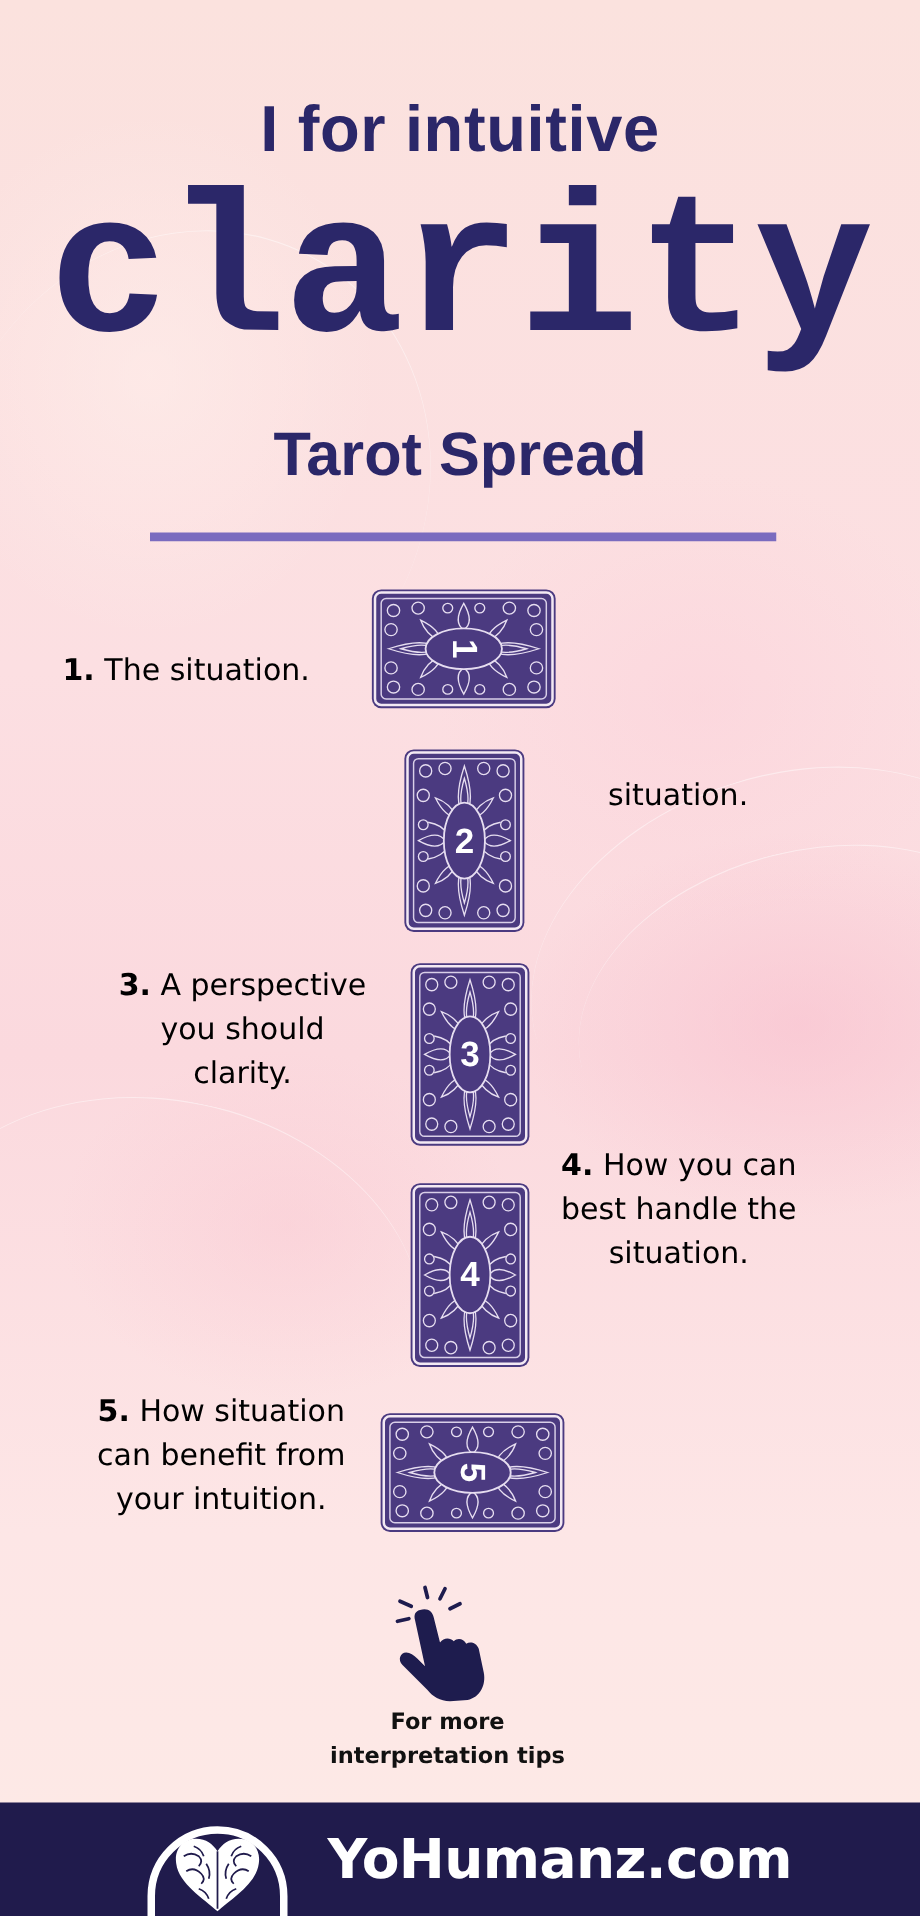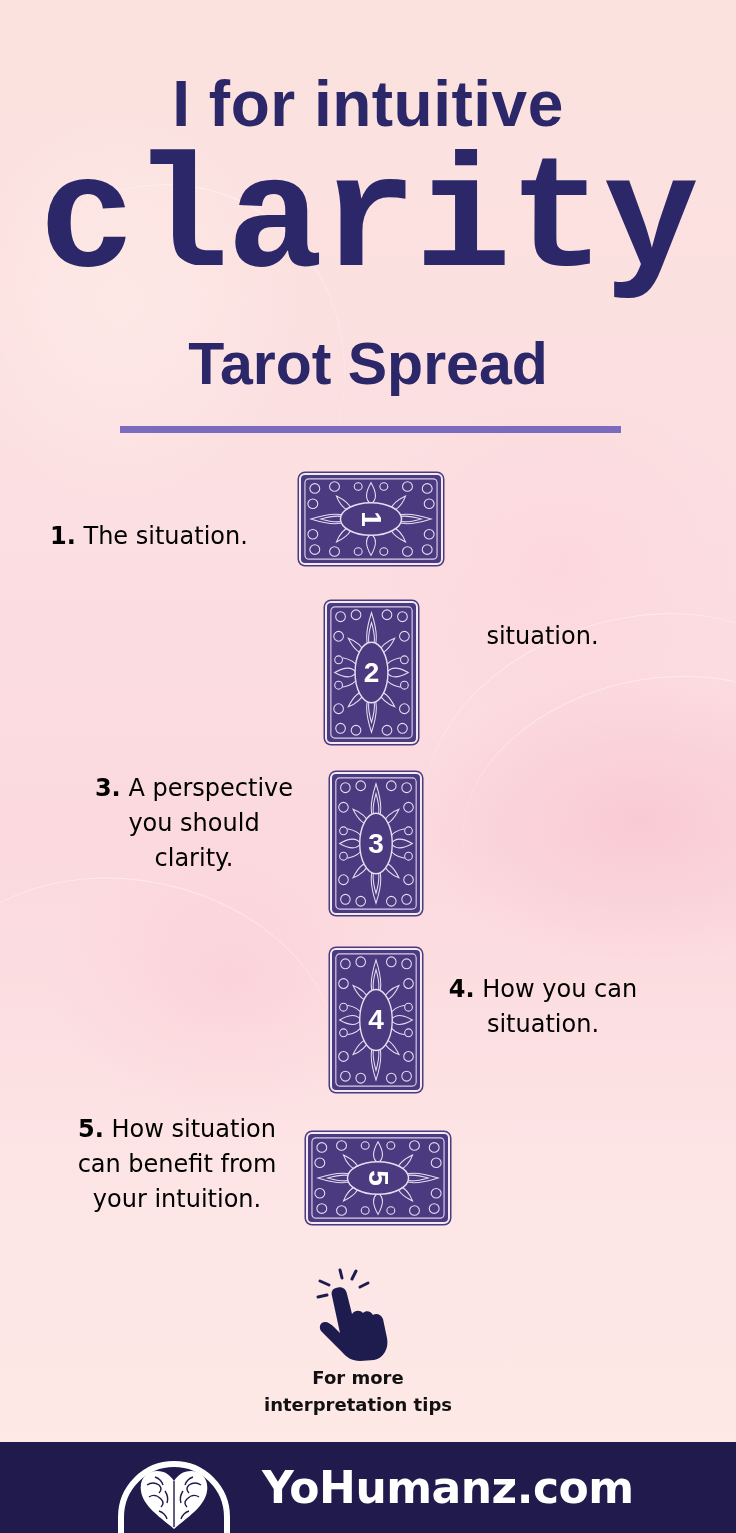--- a/index.html
+++ b/index.html
@@ -17,37 +17,37 @@
   .feather {
     position: absolute;
     border-radius: 50%;
     border-top: 1px solid rgba(255,255,255,0.45);
     pointer-events: none;
   }
   .title-line1 {
     position: absolute; left: 0; width: 736px; top: 62px;
     text-align: center;
     font-family: "Liberation Sans", sans-serif;
-    font-weight: 700; font-size: 64px; line-height: 84px;
+    font-weight: 700; font-size: 52px; line-height: 84px;
     color: #2b2769;
     letter-spacing: 0.5px;
   }
   .title-line2 {
     position: absolute; left: 0; width: 736px; top: 138px;
     text-align: center;
     font-family: Liberation Mono, monospace;
     font-weight: 700; font-size: 160px; line-height: 170px;
     color: #2b2769;
     letter-spacing: -2px;
   }
   .title-line3 {
     position: absolute; left: 0; width: 736px; top: 322px;
     text-align: center;
     font-family: "Liberation Sans", sans-serif;
-    font-weight: 700; font-size: 59px; line-height: 84px;
+    font-weight: 700; font-size: 49px; line-height: 84px;
     color: #2b2769;
   }
   .divider {
     position: absolute; left: 120px; top: 426px; width: 501px; height: 7px;
     background: #7a6bbf;
   }
   .card {
     position: absolute;
     background: #4b3a80;
     border-radius: 6px;
@@ -211,22 +211,23 @@
     </svg>
   <span class="card-num">3</span>
 </div>
 
 <div class="card" style="left:330px;top:948px;width:92px;height:144px;">
   <svg viewBox="0 0 92 142" preserveAspectRatio="none">
       <use href="#pattern-portrait"></use>
     </svg>
   <span class="card-num">4</span>
 </div>
-<div class="label" style="left:428px;top:972px;width:230px;">
+<div class="label" style="left:428px;top:915px;width:230px;">
   <div><b>4.</b> <span>How you can</span></div>
+  <div>best handle the</div>
   <div>situation.</div>
 </div>
 
 <div class="label" style="left:52px;top:1112px;width:250px;">
   <div><b>5.</b> <span>How situation</span></div>
   <div>can benefit from</div>
   <div>your intuition.</div>
 </div>
 <div class="card landscape" style="left:306px;top:1132px;width:144px;height:92px;">
   <svg viewBox="0 0 142 92" preserveAspectRatio="none">

